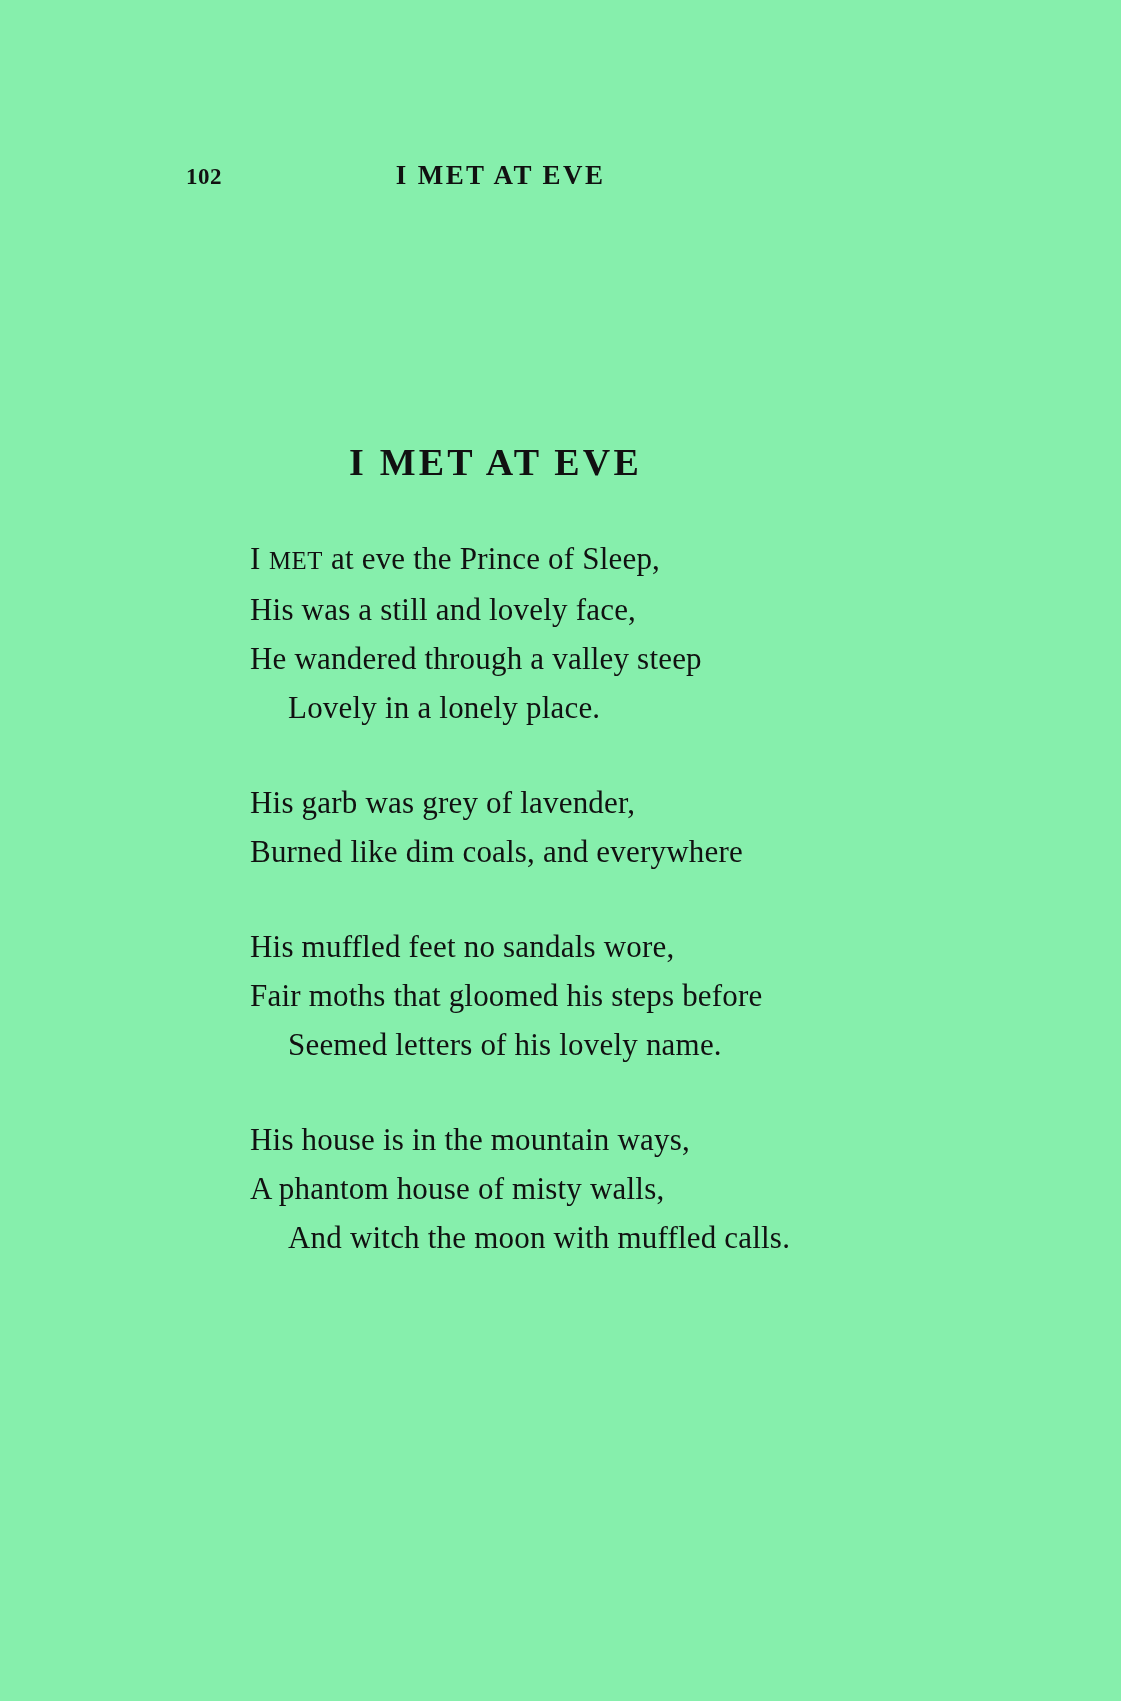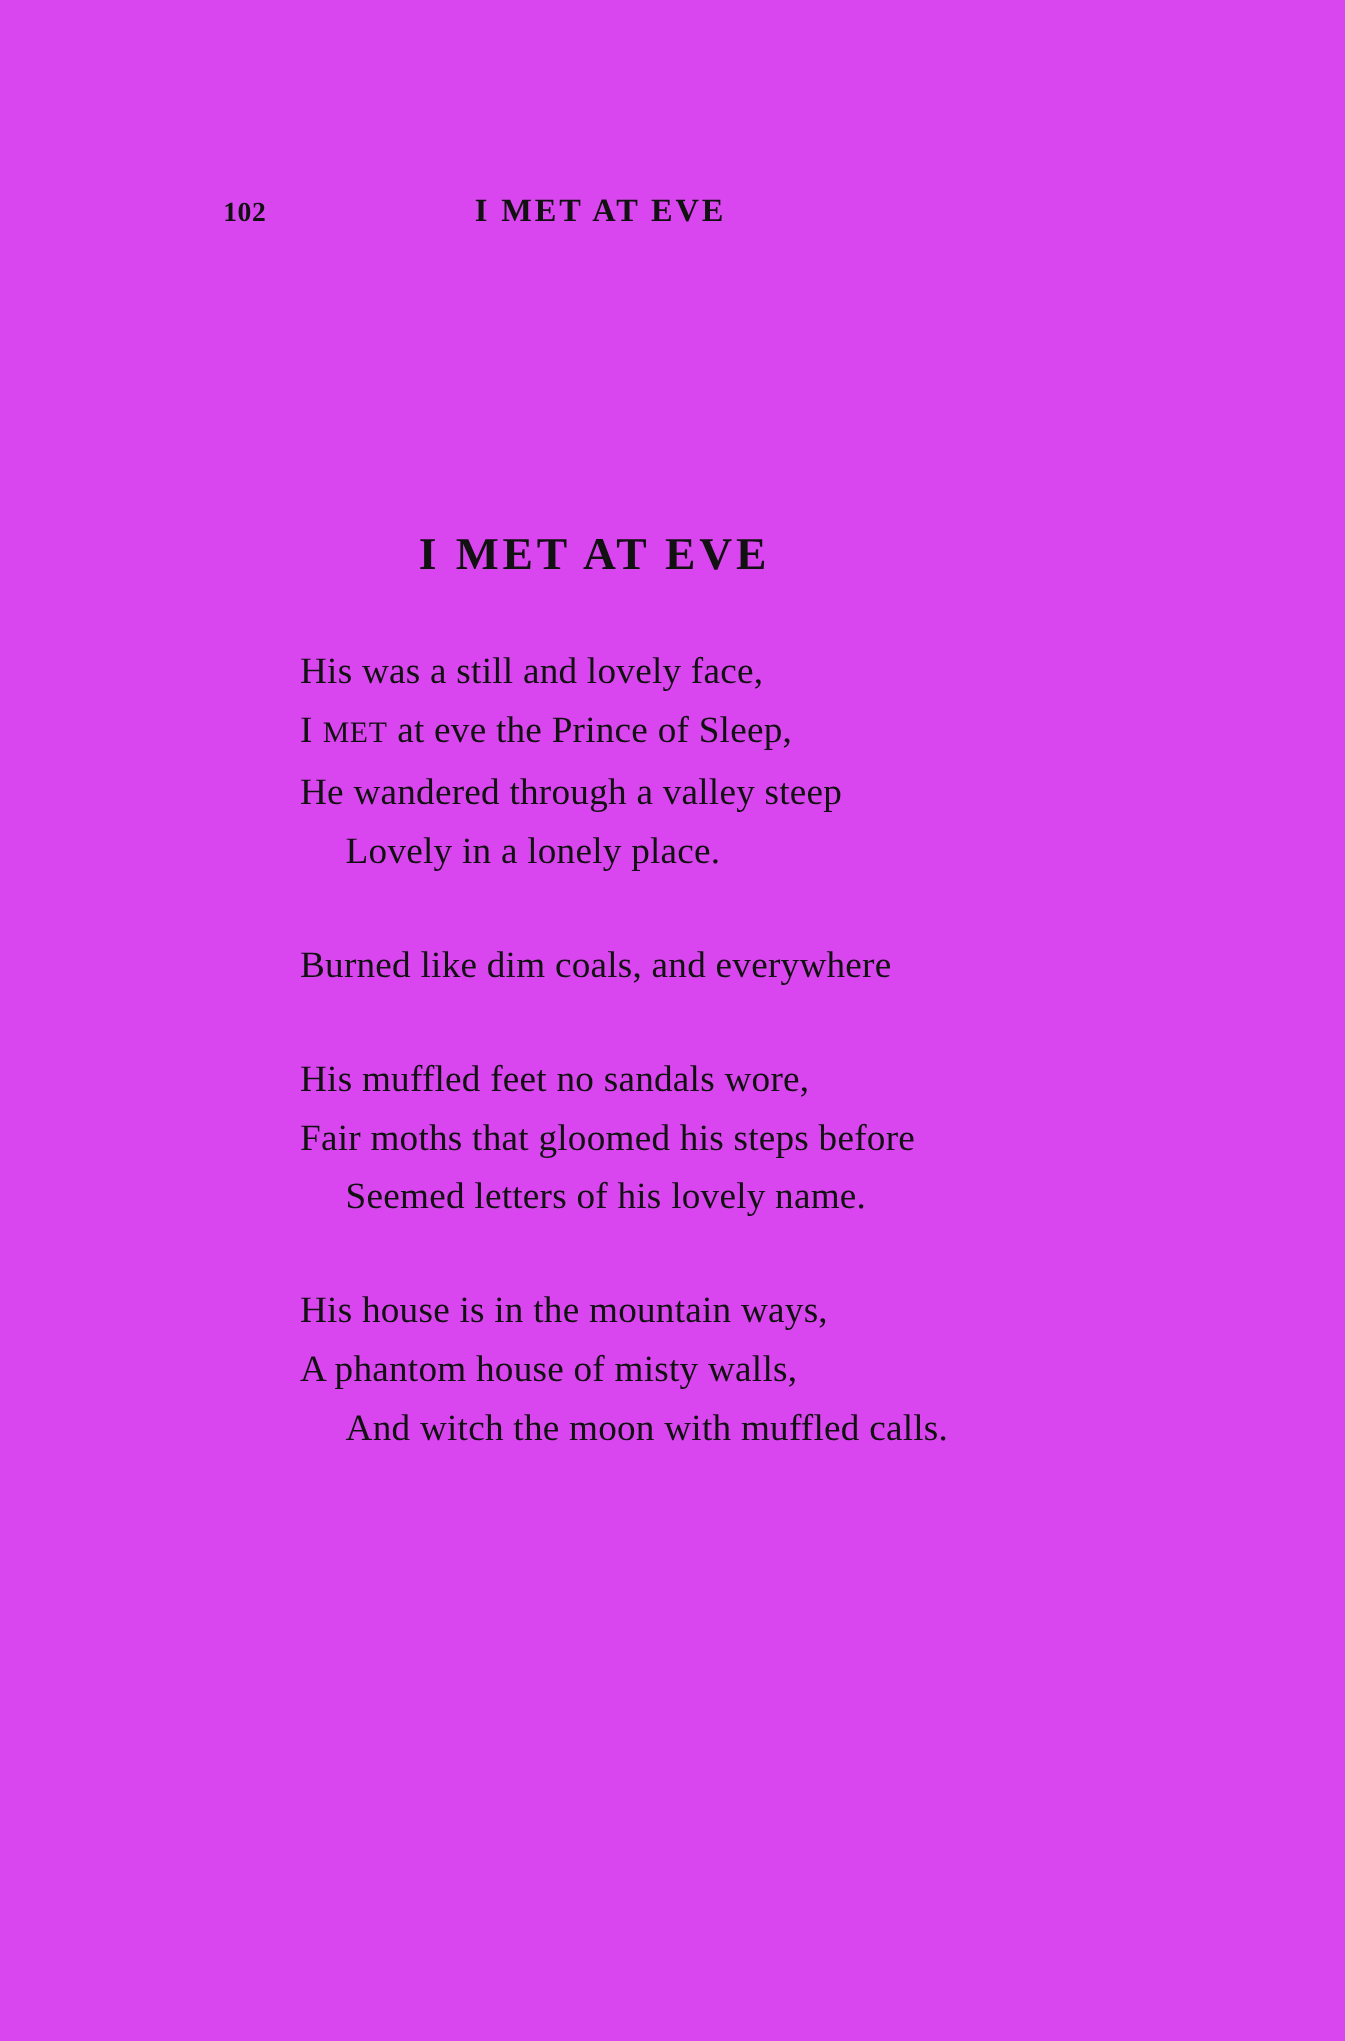--- a/index.html
+++ b/index.html
@@ -11,21 +11,21 @@
     width: 1121px;
     height: 1701px;
     position: relative;
     font-family: "Liberation Serif", serif;
     color: #111111;
     overflow: hidden;
   }
   .page {
     position: absolute;
     inset: 0;
-    background: #d946ef;
+    background: #86efac;
   }
   
   .running-head {
     position: absolute;
     top: 160px;
     left: 0;
     right: 0;
     height: 40px;
   }
   .folio {
@@ -97,27 +97,28 @@
   <div class="running-head">
     <div class="folio">102</div>
     <div class="head-title">I MET AT EVE</div>
   </div>
 
   <div class="poem-title">I MET AT EVE</div>
 
   <div class="poem-body">
 
     <div class="stanza">
+      <div class="line first-line"><span class="lead">I </span><span class="smallcaps">MET</span><span> at eve the Prince of Sleep,</span></div>
       <div class="line">His was a still and lovely face,</div>
-      <div class="line first-line"><span class="lead">I </span><span class="smallcaps">MET</span><span> at eve the Prince of Sleep,</span></div>
       <div class="line">He wandered through a valley steep</div>
       <div class="line indent">Lovely in a lonely place.</div>
     </div>
 
     <div class="stanza">
+      <div class="line">His garb was grey of lavender,</div>
       <div class="line">Burned like dim coals, and everywhere</div>
     </div>
 
     <div class="stanza">
       <div class="line">His muffled feet no sandals wore,</div>
       <div class="line">Fair moths that gloomed his steps before</div>
       <div class="line indent">Seemed letters of his lovely name.</div>
     </div>
 
     <div class="stanza">

